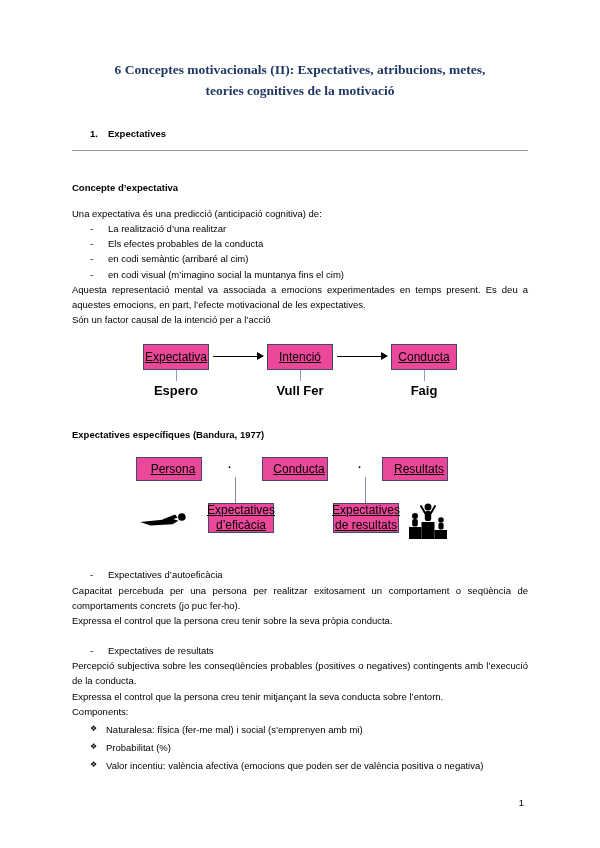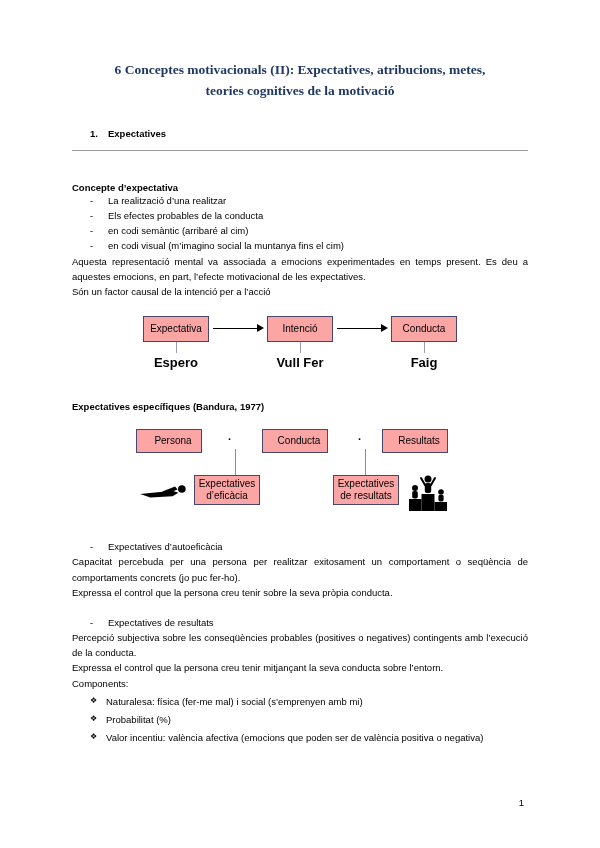--- a/index.html
+++ b/index.html
@@ -14,21 +14,21 @@
   .p{font-size:9.5px;line-height:1.6;}
   .just{text-align:justify;}
   .first{margin-top:13px;}
   .li{display:flex;font-size:9.5px;line-height:1.6;}
   .li .marker{margin-left:18px;width:18px;flex:none;}
   .comp-li{display:flex;font-size:9.5px;line-height:1.6;margin-top:3px;}
   .comp-li .marker{margin-left:18px;width:16px;flex:none;font-size:8px;padding-top:1px;}
   .mt6{margin-top:6px;}
   .mt15{margin-top:15px;}
   
-  .dbox{background:#fca5a5;border:1px solid #46466e;font-size:10px;line-height:1.25;display:flex;align-items:center;justify-content:center;text-align:center;padding:4px;box-sizing:border-box;}
+  .dbox{background:#ec4899;border:1px solid #46466e;font-size:12px;line-height:1.25;display:flex;align-items:center;justify-content:center;text-align:center;padding:4px;box-sizing:border-box;text-decoration:underline;}
   
   .diagram1{margin-top:17px;display:grid;grid-template-columns:66px 58px 66px 58px 66px;justify-content:center;}
   .d1-box{height:26px;}
   .d1-arrow{position:relative;height:26px;}
   .d1-arrow:before{content:"";position:absolute;left:4px;right:10px;top:12px;height:1px;background:#000;}
   .d1-arrow:after{content:"";position:absolute;right:3px;top:8px;border-left:7px solid #000;border-top:4.5px solid transparent;border-bottom:4.5px solid transparent;}
   .d1-tick{height:11px;position:relative;}
   .d1-tick:before{content:"";position:absolute;left:50%;top:0;width:1px;height:11px;background:#9a9ab8;}
   .d1-label{font-size:13px;text-align:center;padding-top:2px;font-weight:bold;}
   
@@ -52,20 +52,21 @@
   </h1>
 
   <div class="sec-heading">
     <span class="sec-num">1.</span>
     <span>Expectatives</span>
   </div>
   <div class="rule"></div>
 
   <div class="h3">Concepte d’expectativa</div>
 
+  <div class="p first">Una expectativa és una predicció (anticipació cognitiva) de:</div>
 
   <div class="li">
     <span class="marker">-</span>
     <span>La realització d’una realitzar</span>
   </div>
   <div class="li">
     <span class="marker">-</span>
     <span>Els efectes probables de la conducta</span>
   </div>
 
@@ -107,21 +108,21 @@
   <div class="diagram2">
     <div class="dbox d2-box" style="left:64px;">Persona</div>
     <div class="d2-dot" style="left:156px;">·</div>
     <div class="dbox d2-box" style="left:190px;">Conducta</div>
     <div class="d2-dot" style="left:286px;">·</div>
     <div class="dbox d2-box" style="left:310px;">Resultats</div>
 
     <div class="d2-line" style="left:163px;"></div>
     <div class="d2-line" style="left:293px;"></div>
 
-    <div class="dbox d2-sub" style="left:122px;">Expectatives d’eficàcia</div>
+    <div class="dbox d2-sub" style="left:136px;">Expectatives d’eficàcia</div>
     <div class="dbox d2-sub" style="left:261px;">Expectatives de resultats</div>
 
     <div class="icon-abs" style="left:64px;top:56px;width:56px;height:17px;">
       <svg viewBox="0 0 60 20" xmlns="http://www.w3.org/2000/svg">
         <circle cx="51" cy="7" r="4.5"></circle>
         <path d="M2 13 L40 9 L47 11.5 L40 15.5 L14 17 Z"></path>
         <path d="M28 10 L43 4 L46 7.5 L33 12.5 Z"></path>
       </svg>
     </div>
 

